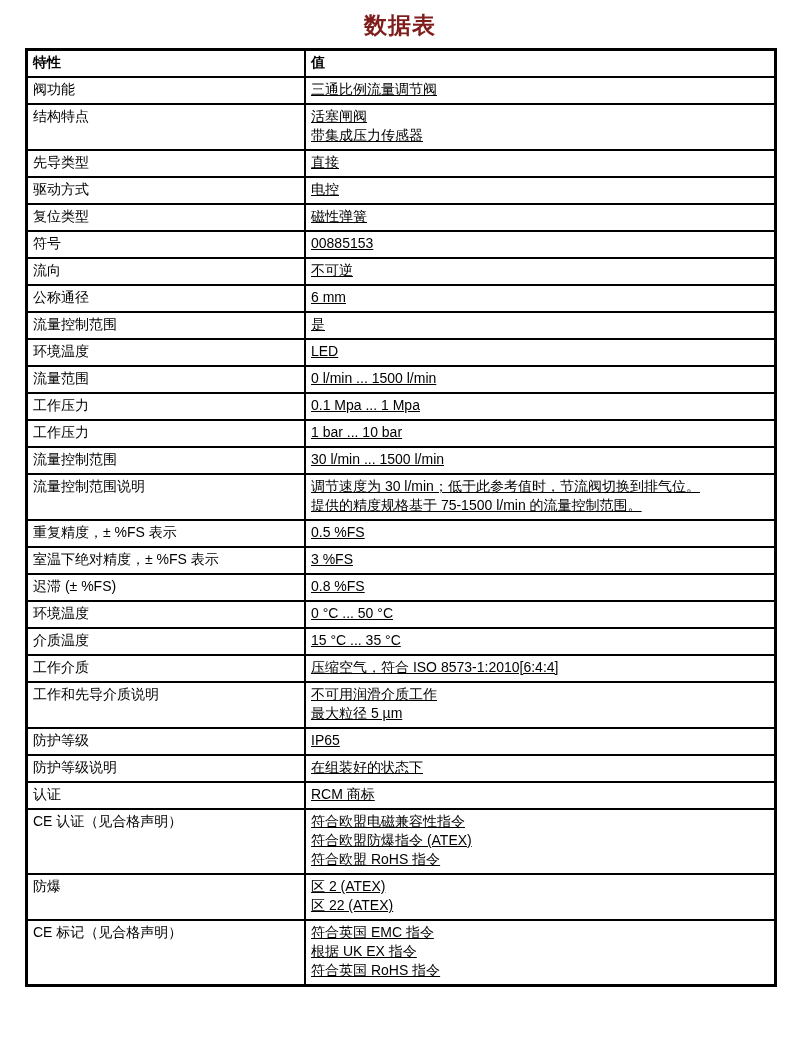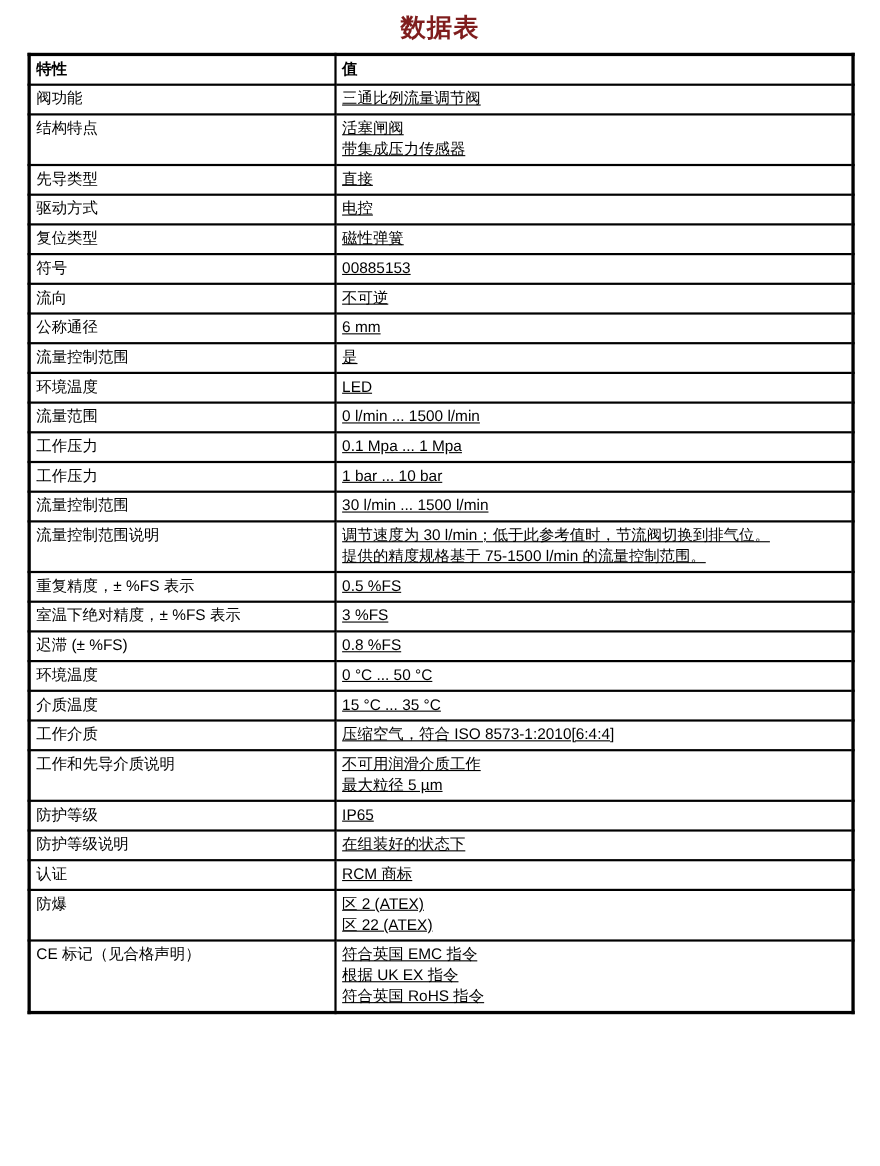--- a/index.html
+++ b/index.html
@@ -218,20 +218,28 @@
             <div class="value-line">在组装好的状态下</div>
           </td>
         </tr>
         <tr>
           <td class="feature-cell">认证</td>
           <td class="value-cell">
             <div class="value-line">RCM 商标</div>
           </td>
         </tr>
         <tr>
+          <td class="feature-cell">CE 认证（见合格声明）</td>
+          <td class="value-cell">
+            <div class="value-line">符合欧盟电磁兼容性指令</div>
+            <div class="value-line">符合欧盟防爆指令 (ATEX)</div>
+            <div class="value-line">符合欧盟 RoHS 指令</div>
+          </td>
+        </tr>
+        <tr>
           <td class="feature-cell">防爆</td>
           <td class="value-cell">
             <div class="value-line">区 2 (ATEX)</div>
             <div class="value-line">区 22 (ATEX)</div>
           </td>
         </tr>
         <tr>
           <td class="feature-cell">CE 标记（见合格声明）</td>
           <td class="value-cell">
             <div class="value-line">符合英国 EMC 指令</div>

